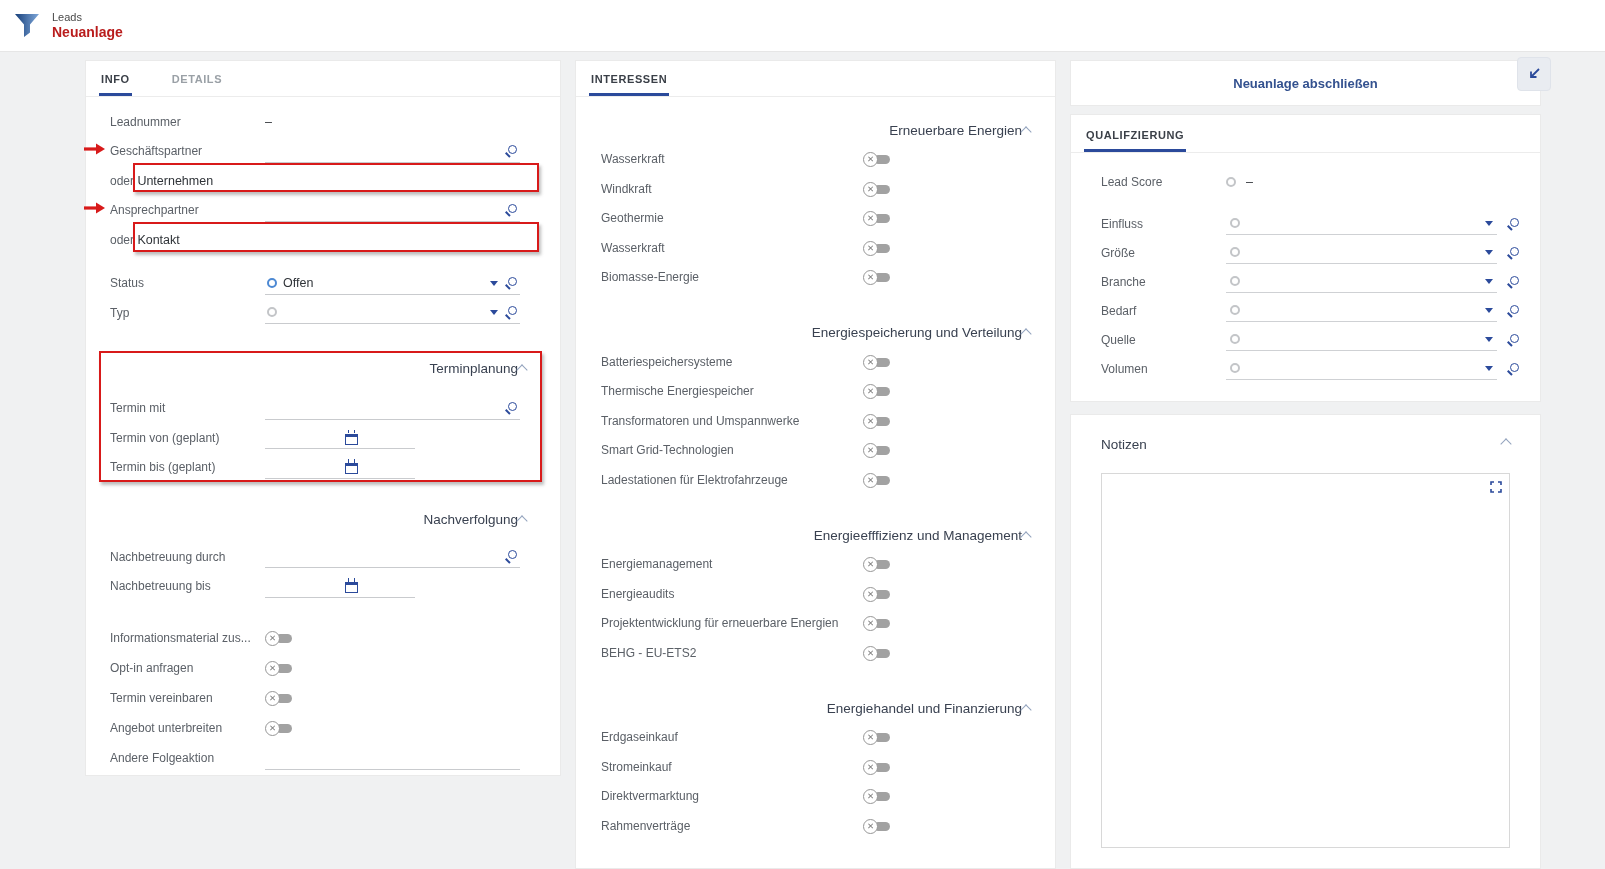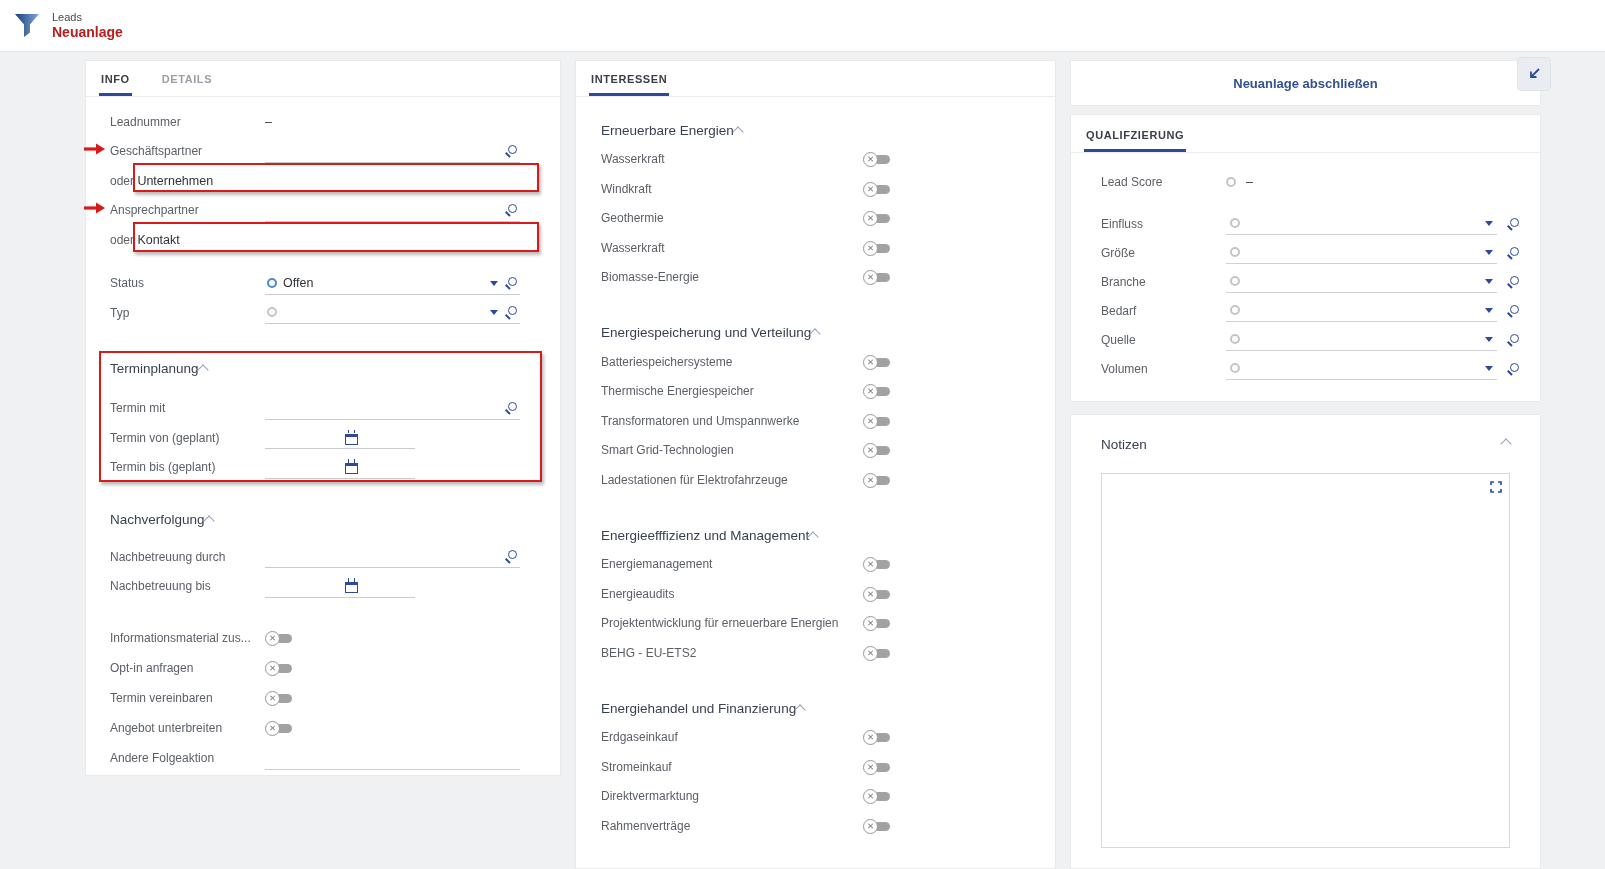--- a/index.html
+++ b/index.html
@@ -14,41 +14,41 @@
 
   
   .panel{position:absolute;background:#fff;border:1px solid #eaeaea}
   .panel-left{left:85px;top:60px;width:476px;height:716px}
   .panel-mid{left:575px;top:60px;width:481px;height:809px}
   .panel-action{left:1070px;top:60px;width:471px;height:46px;display:flex;align-items:center;justify-content:center}
   .panel-qual{left:1070px;top:114px;width:471px;height:288px}
   .panel-notes{left:1070px;top:414px;width:471px;height:455px}
 
   
-  .tabbar{height:36px;border-bottom:1px solid #ececec;display:flex;align-items:flex-end;gap:28px;padding:0 13px}
+  .tabbar{height:36px;border-bottom:1px solid #ececec;display:flex;align-items:flex-end;gap:38px;padding:0 13px}
   .tab{font-size:11px;letter-spacing:.6px;color:#9aa0a6;padding:0 2px 8px;border-bottom:3px solid transparent;cursor:pointer;font-weight:600}
   .tab.active{color:#3a3f47;border-bottom-color:#2b4a9b}
 
   
   .content-l{padding:0 20px 0 24px}
   .content-m{padding:0 19px 0 25px}
   .row{display:flex;align-items:center;height:29.5px}
   .label{flex:0 0 155px;font-size:12px;color:#5b6067;white-space:nowrap;overflow:hidden}
   .label .dark{color:#2f3338;font-size:12.5px}
   .value{font-size:12.5px;color:#2f3338}
   .fline{border-bottom:1px solid #c9cbce;height:23px;display:flex;align-items:center;gap:6px;padding:0 2px}
   .w255{width:255px}.w150{width:150px}
   .spacer{flex:1}
   .grp.g1{margin-top:10px}
   .grp.g2{margin-top:14px}
   .grp.g3{margin-top:10px}
   .grp.g4{margin-top:8px}
   .grp.toggles{margin-top:22px}
   .trow{height:30px}
-  .sec{display:flex;align-items:center;justify-content:flex-start;height:30px;margin-top:26px;padding-right:14px}
+  .sec{display:flex;align-items:center;justify-content:flex-end;height:30px;margin-top:26px;padding-right:14px}
   .sec.mid{margin-top:20px;height:26px;padding-right:6px}
   .sec-t{font-size:13.5px;color:#394150}
   .cal-off{width:72px}
 
   
   .ilist{margin-top:9px}
   .irow{display:flex;align-items:flex-start;height:29.5px}
   .ilabel{width:262px;font-size:12px;color:#5b6067}
 
   

